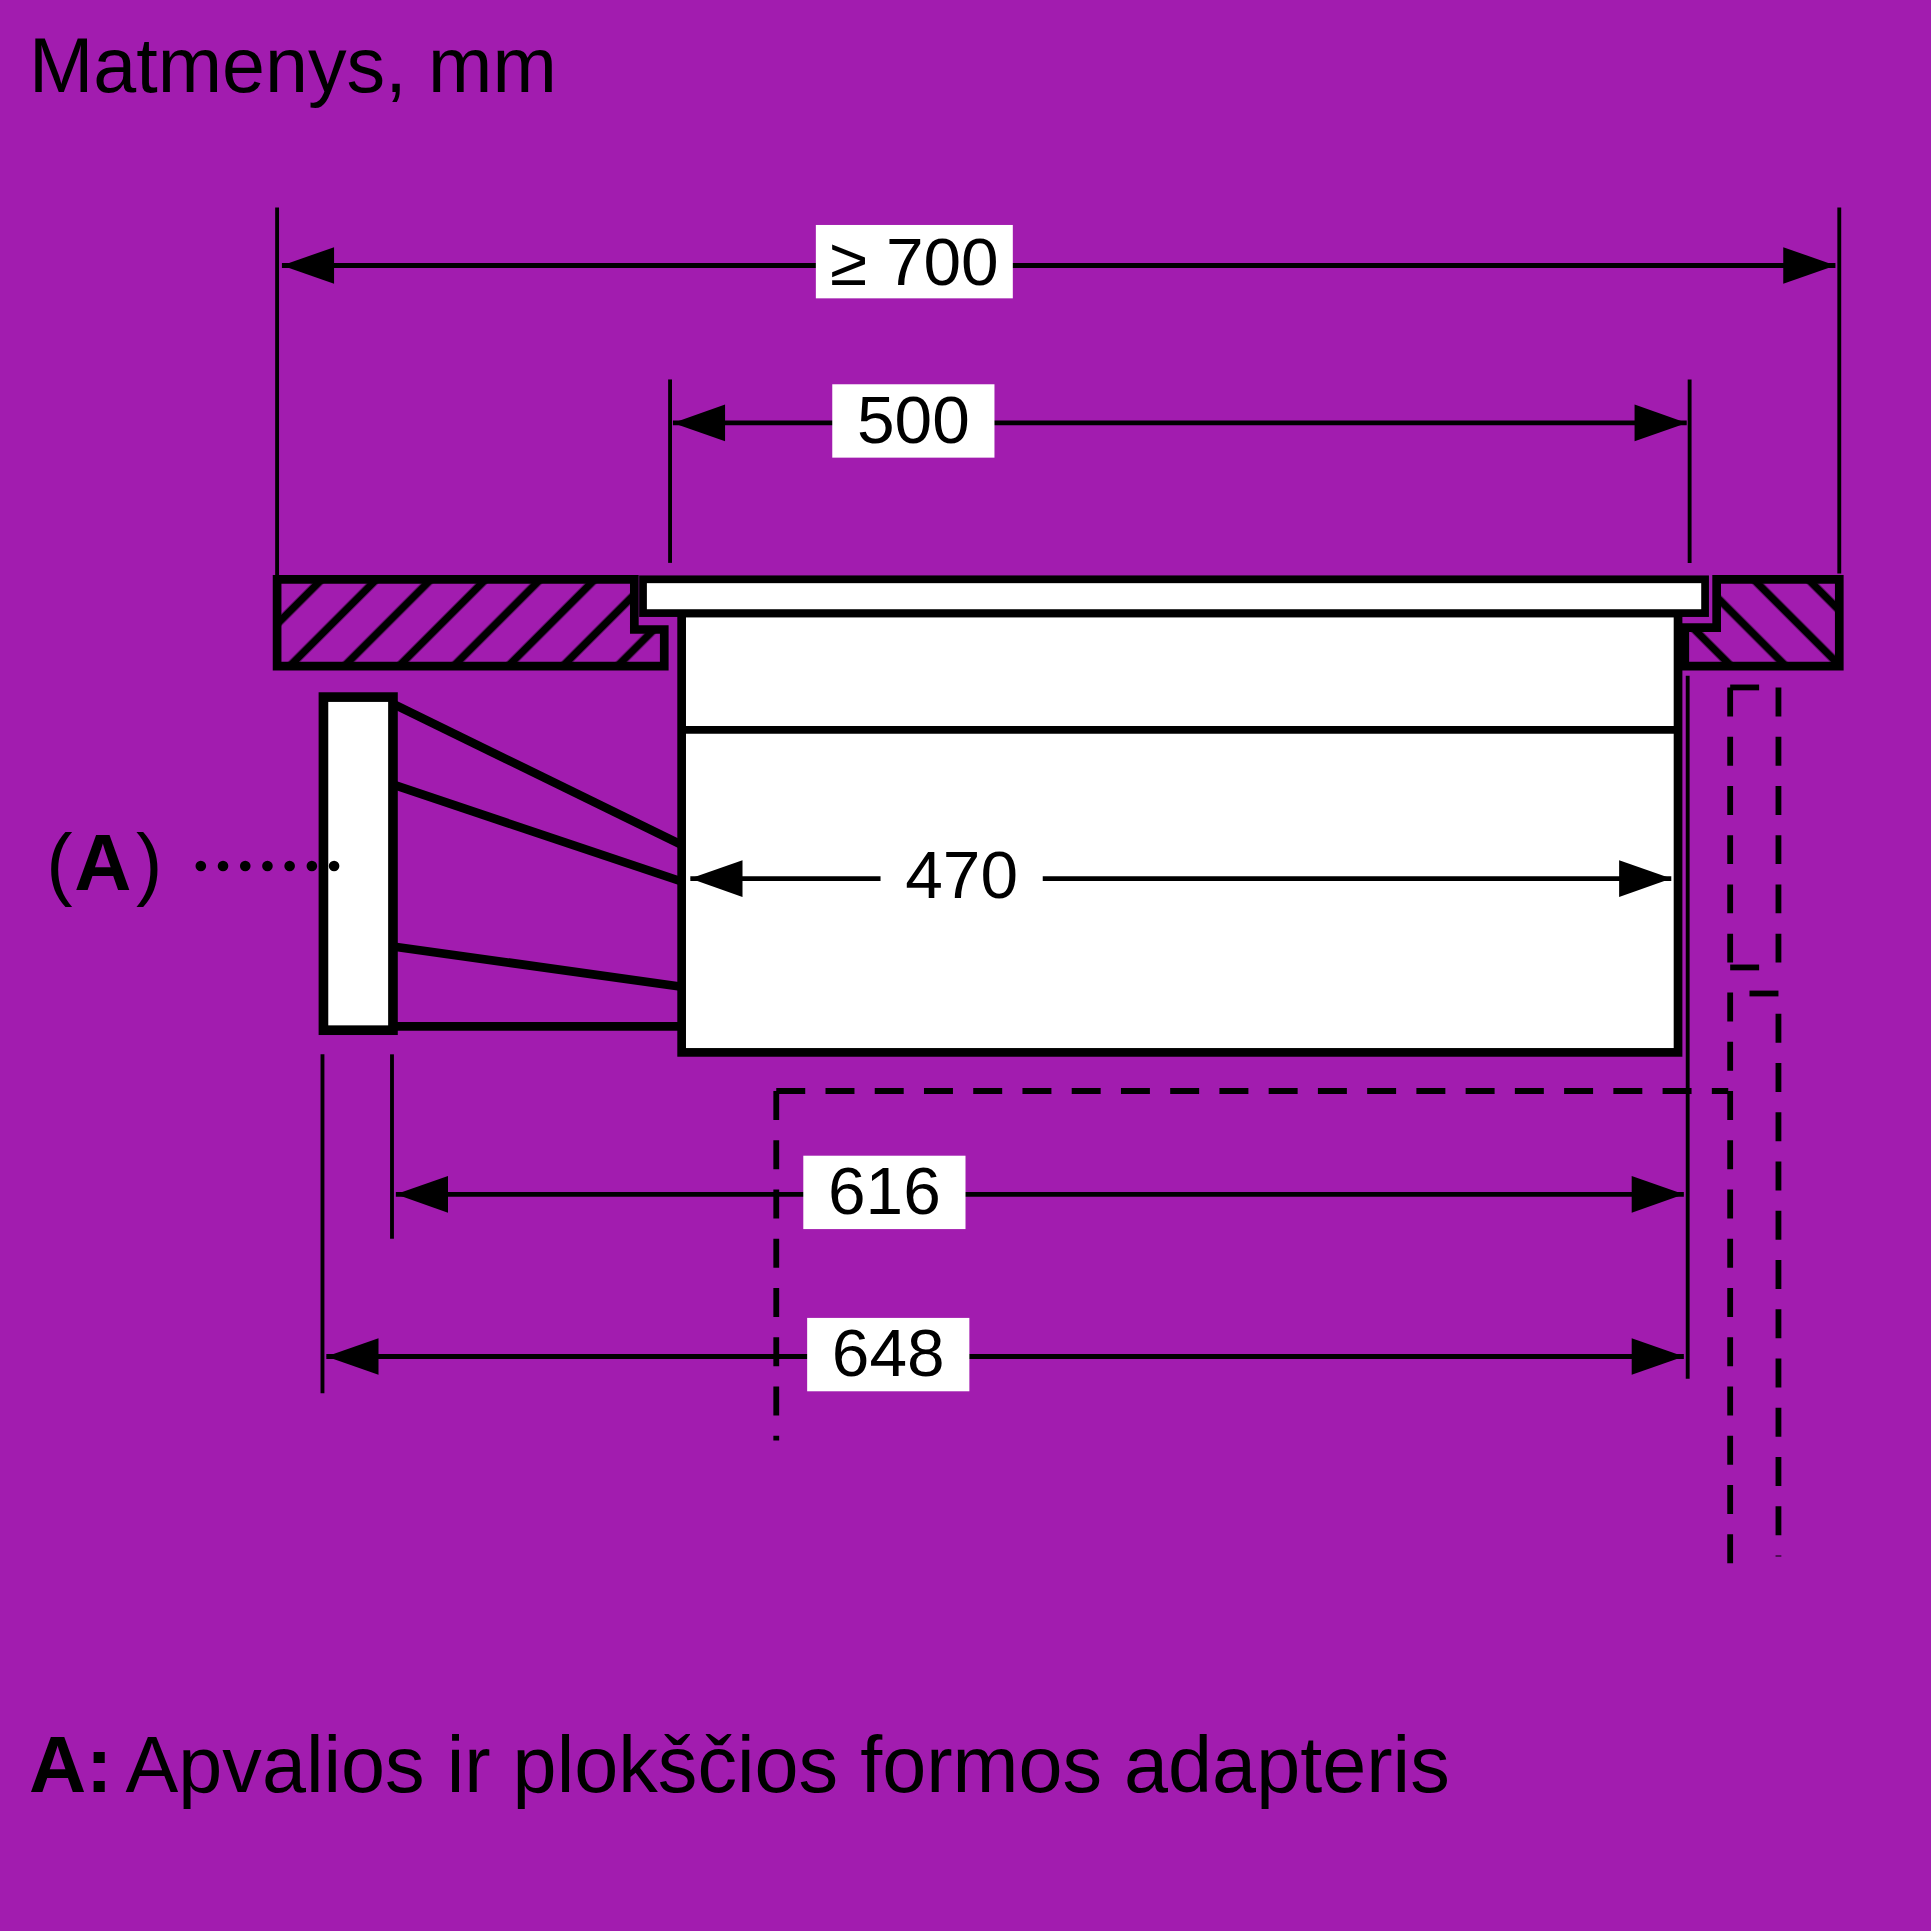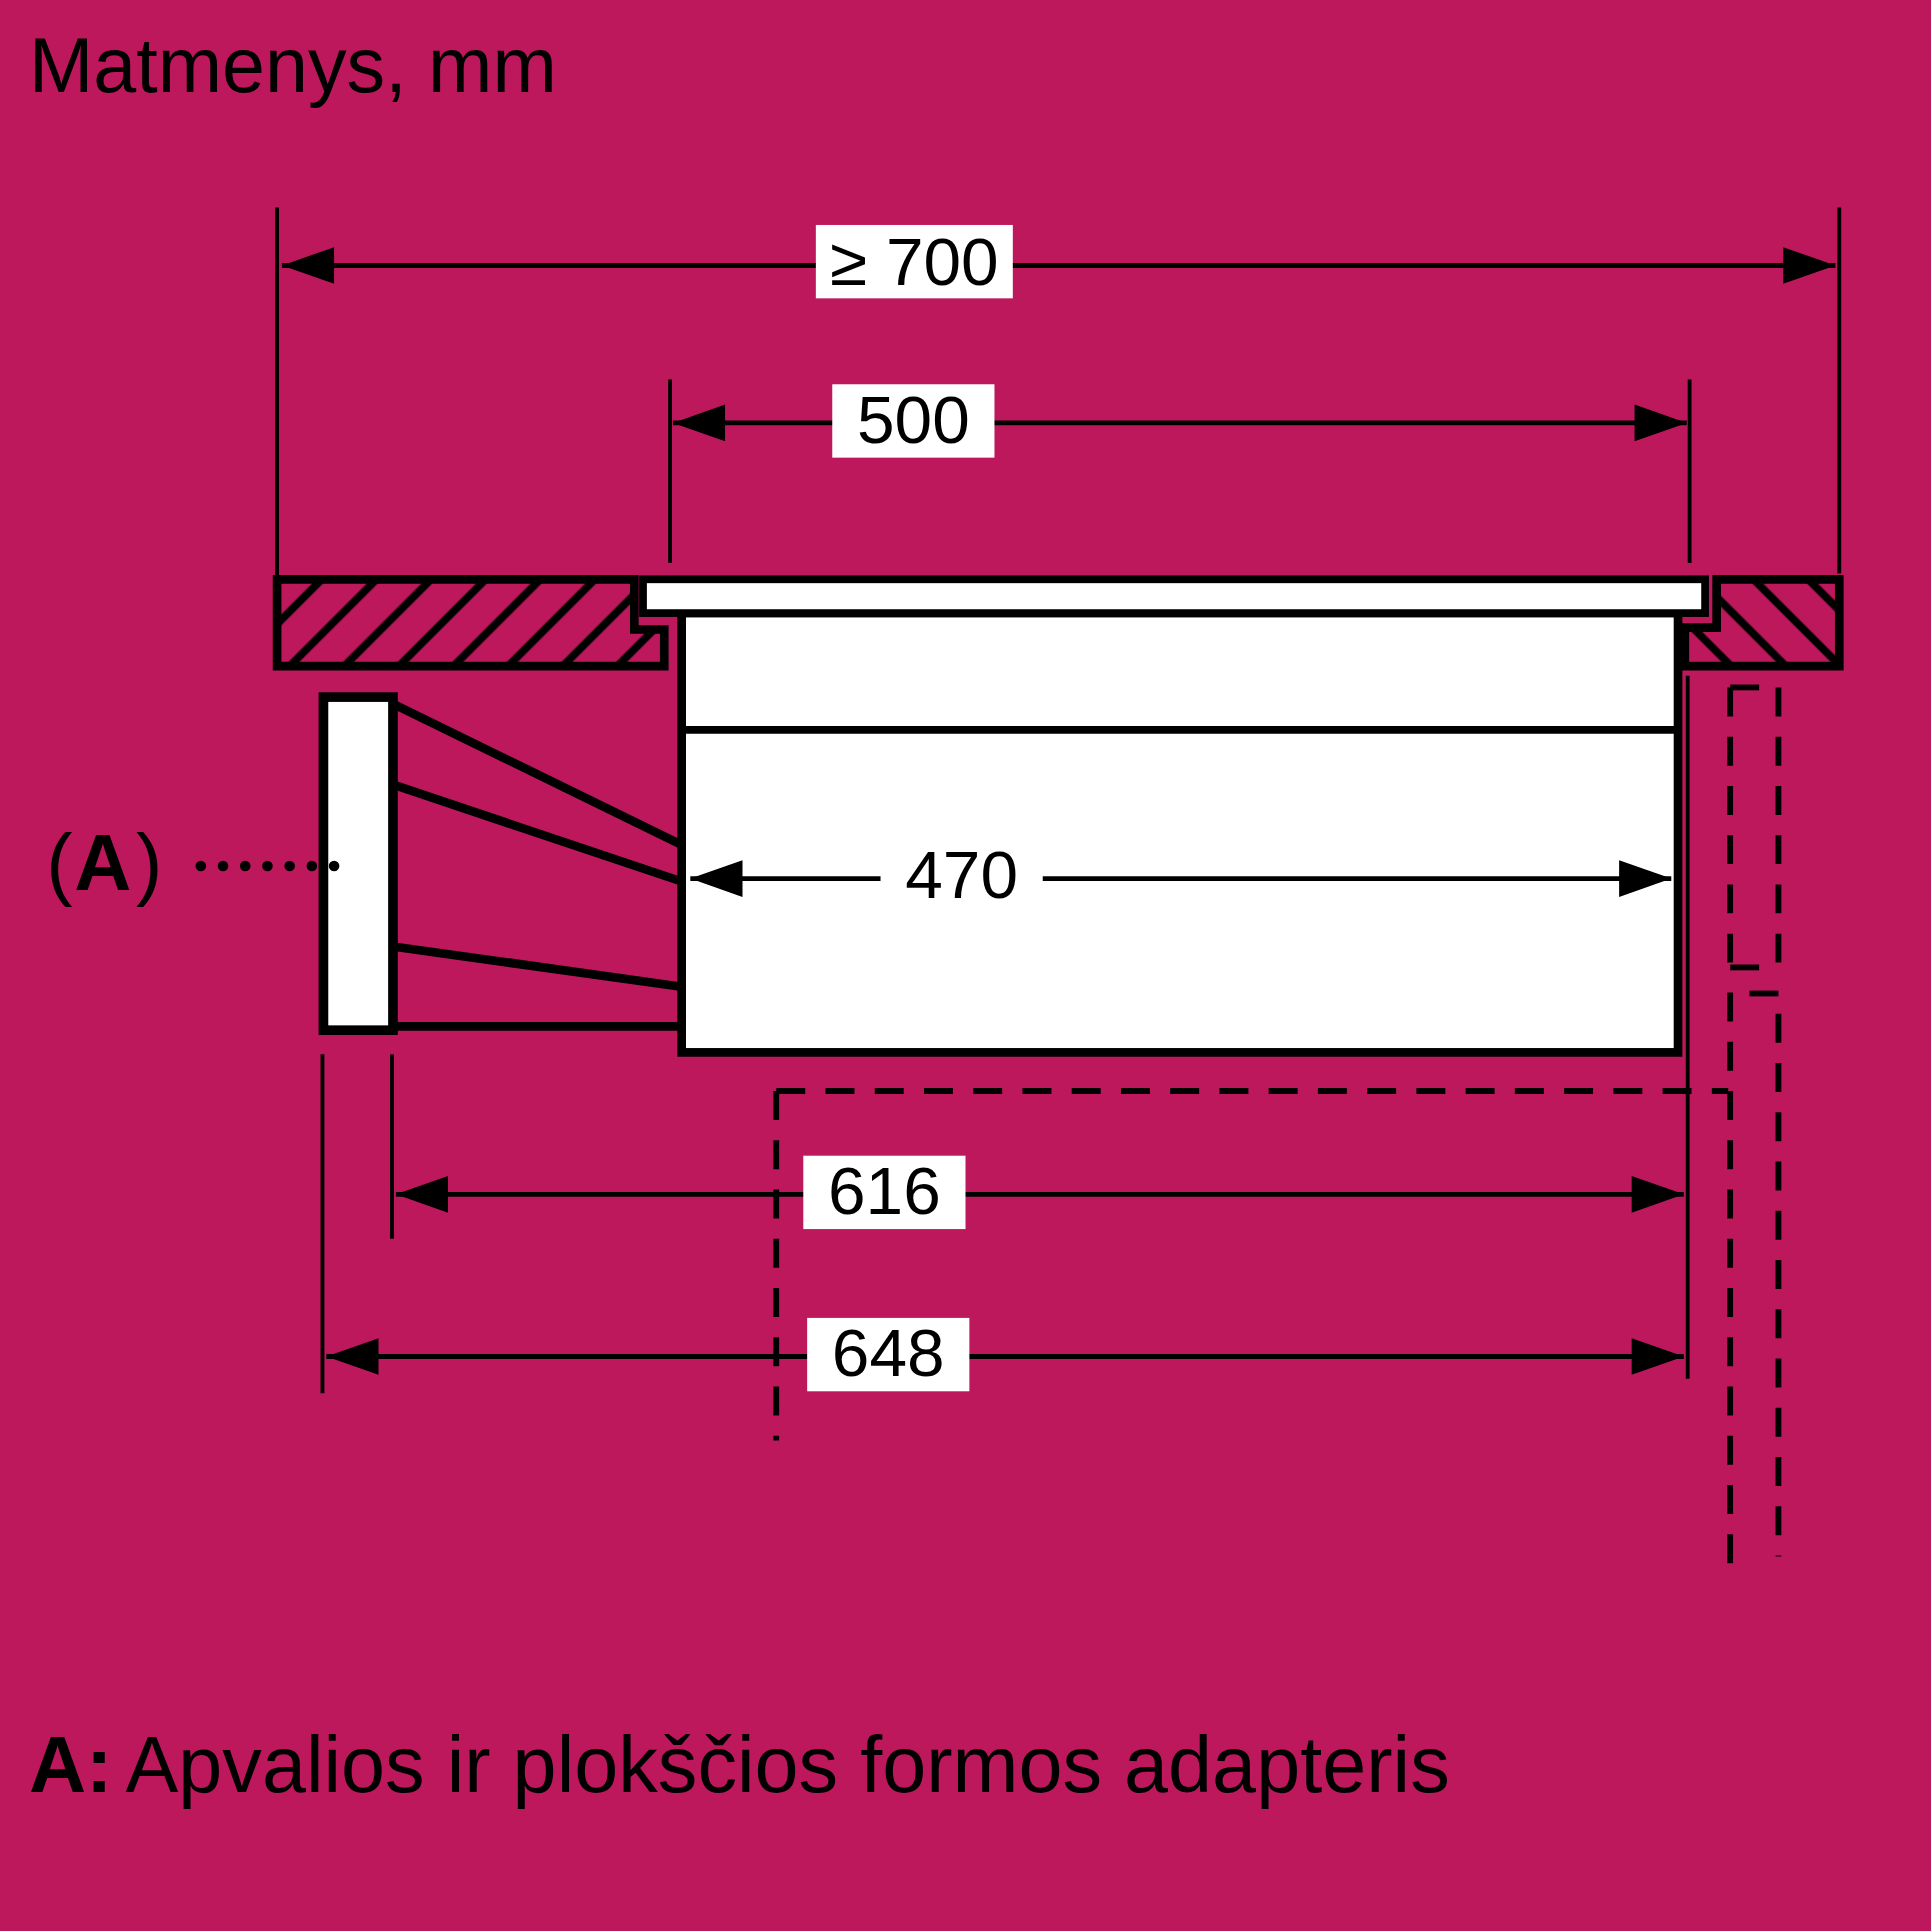--- a/index.html
+++ b/index.html
@@ -1,16 +1,16 @@
 <!DOCTYPE html>
 <html><head>
 <meta charset="utf-8">
 <style>
   html,body{margin:0;padding:0;background:#ffffff;}
-  .stage{width:1931px;height:1931px;position:relative;background:#be185d;}
+  .stage{width:1931px;height:1931px;position:relative;background:#a21caf;}
   svg{display:block;}
   text{font-family:"Liberation Sans","DejaVu Sans",sans-serif;fill:#000;}
   .dimnum{font-size:70px;}
   .title{font-size:80px;}
   .caption{font-size:82px;}
   .labelA{font-size:82px;}
   .bold{font-weight:bold;}
 </style>
 </head>
 <body>

